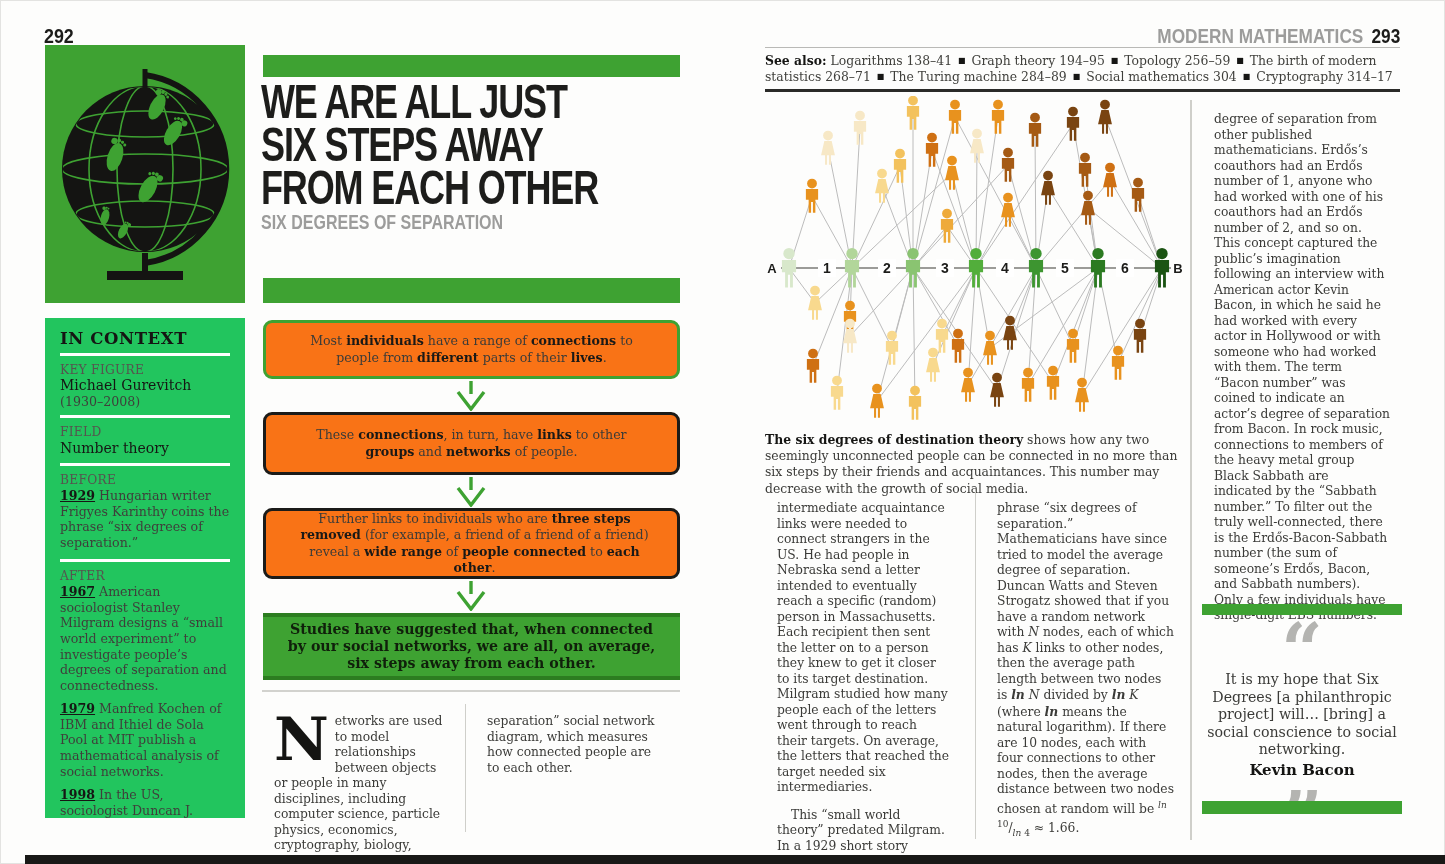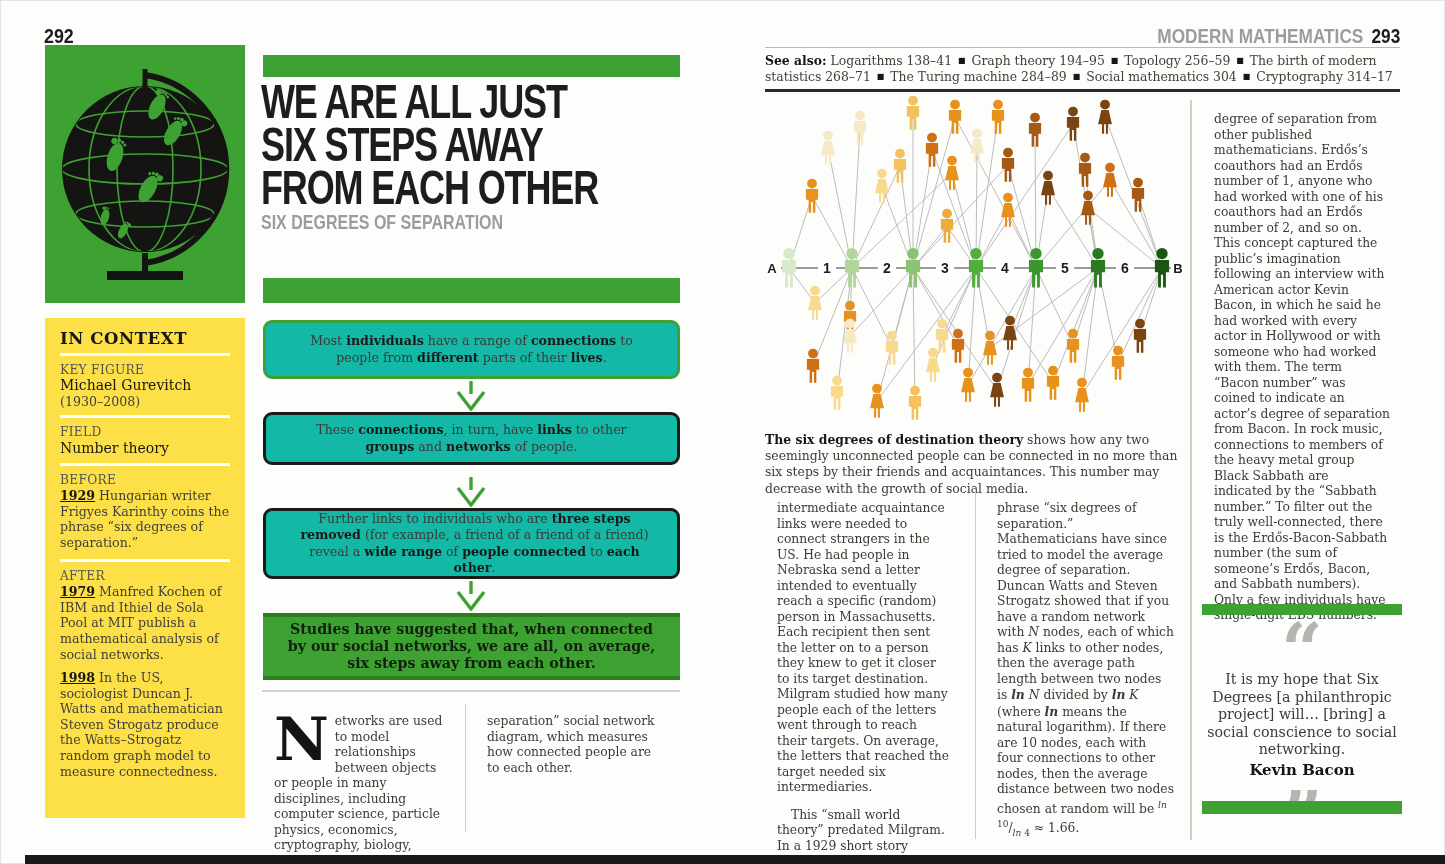--- a/index.html
+++ b/index.html
@@ -16,36 +16,36 @@
   #globe-box{left:45px;top:45px;width:200px;height:258px;}
   #title-bar-1{left:263px;top:55px;width:417px;height:22px;}
   #title-block{left:261px;top:80px;width:420px;}
   .t-line{font-family:"Liberation Sans",sans-serif;font-weight:bold;font-size:48px;
     line-height:43px;letter-spacing:-1.5px;color:#1d1d1b;white-space:nowrap;
     transform:scaleX(.75);transform-origin:0 0;}
   #subtitle{left:261px;top:211px;font-size:20px;color:#9c9c9b;letter-spacing:0;
     transform:scaleX(.8);transform-origin:0 0;white-space:nowrap;}
   #title-bar-2{left:263px;top:278px;width:417px;height:25px;}
   
-  #sidebar{left:45px;top:318px;width:200px;height:500px;background:#fde047;
+  #sidebar{left:45px;top:318px;width:200px;height:500px;background:#22c55e;
     padding:13px 15px;box-sizing:border-box;font-size:12.6px;line-height:15.6px;
     color:#3f3f3b;overflow:hidden;}
   .ctx-h{font-size:16.5px;font-weight:bold;color:#151513;letter-spacing:.6px;margin-bottom:6px;}
   .ctx-rule{border-bottom:3px solid #fff;margin:6px 0 7px 0;}
   .ctx-label{font-size:12.2px;color:#55554f;letter-spacing:.3px;}
   .ctx-bold{font-size:14px;font-weight:normal;color:#161614;}
   .ctx-p{margin:0 0 8px 0;}
   .ctx-p b{color:#161614;text-decoration:underline;}
   
-  .fc-box{left:263px;width:417px;box-sizing:border-box;background:#14b8a6;
+  .fc-box{left:263px;width:417px;box-sizing:border-box;background:#f97316;
     border-radius:9px;font-size:12.6px;line-height:16.2px;text-align:center;
     display:flex;align-items:center;justify-content:center;padding:4px 26px;color:#3b3b38;}
   .fc-box b{color:#191917;}
   #fc-0{top:320px;height:59px;border:3.5px solid #3ea232;}
-  #fc-1{top:412px;height:53px;border:3.5px solid #1b1b19;}
+  #fc-1{top:412px;height:63px;border:3.5px solid #1b1b19;}
   #fc-2{top:508px;height:71px;border:3.5px solid #1b1b19;padding-left:32px;}
   .fc-arrow{left:452px;width:38px;height:30px;}
   #arr-0{top:381px;} #arr-1{top:477px;} #arr-2{top:581px;}
   #fc-green{left:263px;top:613px;width:417px;height:67px;box-sizing:border-box;
     background:#3ea232;border-top:4px solid #2c7d20;border-bottom:4px solid #2c7d20;
     display:flex;align-items:center;justify-content:center;text-align:center;
     font-size:14.2px;font-weight:bold;line-height:17px;color:#10200b;padding:4px 16px;}
   #rule-left-body{left:262px;top:690px;width:418px;height:2px;background:#d2d2ce;}
   
   .bodycol{font-size:12.3px;line-height:15.5px;color:#3b3b38;}
@@ -177,20 +177,21 @@
   <div class="ctx-label">FIELD</div>
   <div class="ctx-bold">Number theory</div>
   <div class="ctx-rule"></div>
   <div class="ctx-label">BEFORE</div>
   <div id="before-items">
       <p class="ctx-p"><b>1929</b> Hungarian writer Frigyes Karinthy coins the phrase “six degrees of separation.”</p>
     </div>
   <div class="ctx-rule"></div>
   <div class="ctx-label">AFTER</div>
   <div id="after-items">
+      <p class="ctx-p"><b>1967</b> American sociologist Stanley Milgram designs a “small world experiment” to investigate people’s degrees of separation and connectedness.</p>
       <p class="ctx-p"><b>1979</b> Manfred Kochen of IBM and Ithiel de Sola Pool at MIT publish a mathematical analysis of social networks.</p>
       <p class="ctx-p"><b>1998</b> In the US, sociologist Duncan J. Watts and mathematician Steven Strogatz produce the Watts–Strogatz random graph model to measure connectedness.</p>
     </div>
 </div>
 
 <div class="abs fc-box" id="fc-0">
     <span>Most <b>individuals</b> have a range of <b>connections</b> to people from <b>different</b> parts of their <b>lives</b>.</span>
   </div>
 <div class="abs fc-arrow" id="arr-0">
   <svg width="38" height="30">

